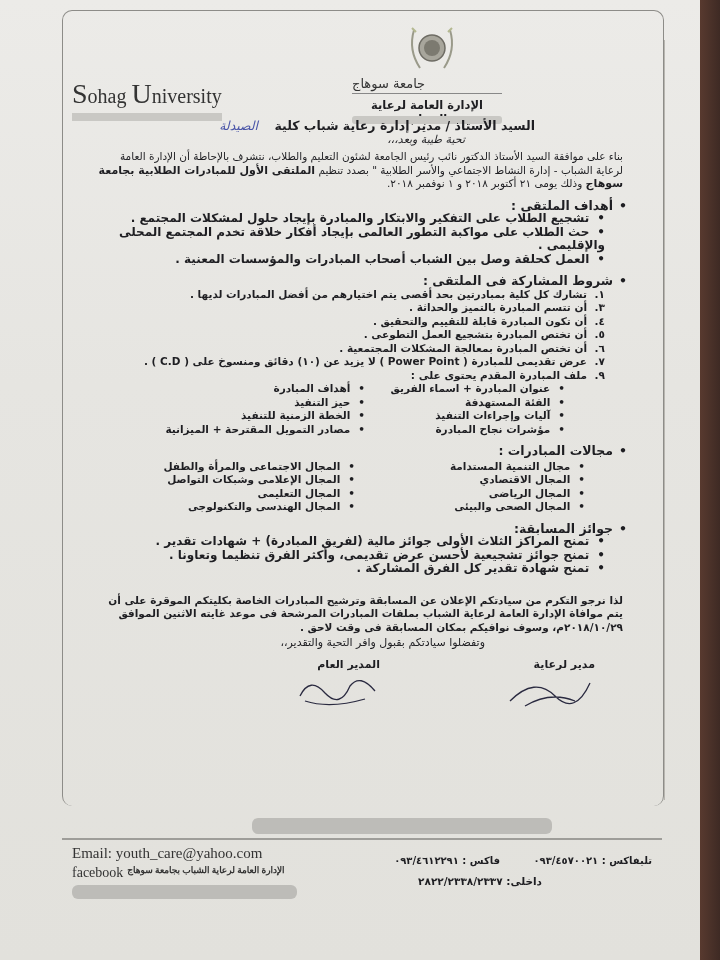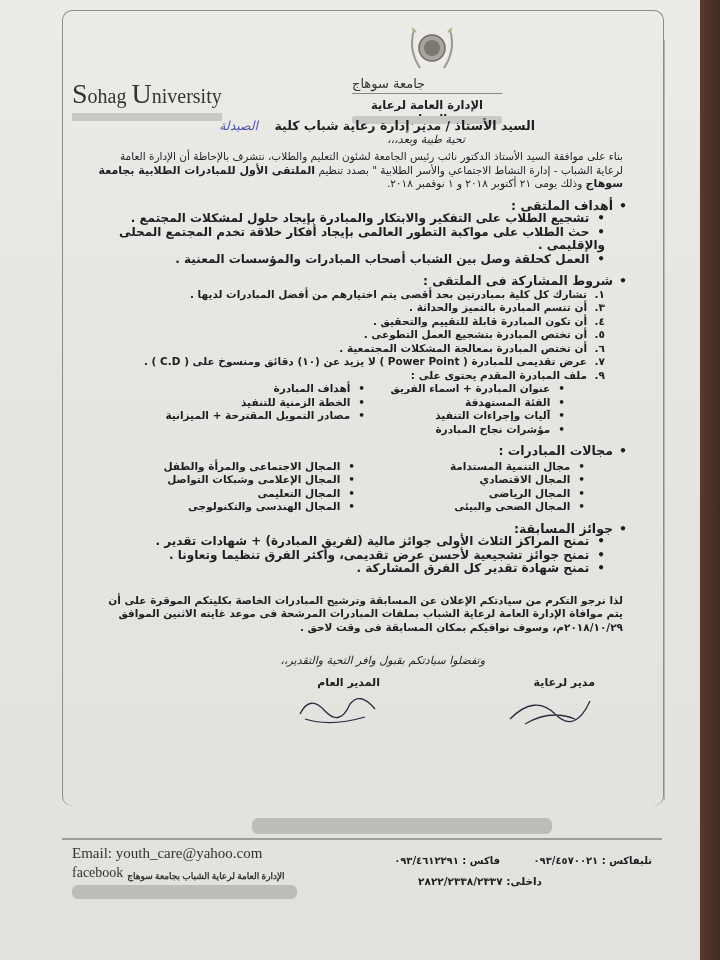--- a/index.html
+++ b/index.html
@@ -53,28 +53,28 @@
     ul.b li::before { content: "•"; margin-left: 8px; }
     ol.n { list-style: none; margin: 0; padding: 0 30px 0 0; font-weight: bold; font-size: 10.5px; }
     ol.n li .num { display: inline-block; width: 18px; }
     .two-col { display: flex; flex-direction: row; padding-right: 70px; font-weight: bold; font-size: 10.5px; }
     .two-col ul { list-style: none; margin: 0; padding: 0; width: 200px; }
     .two-col ul li::before { content: "•"; margin-left: 8px; }
     .fields { display: flex; flex-direction: row; padding-right: 50px; font-weight: bold; font-size: 10.5px; margin-top: 2px; }
     .fields ul { list-style: none; margin: 0; padding: 0; width: 230px; }
     .fields ul li::before { content: "•"; margin-left: 8px; }
     .closing { margin-top: 18px; margin-right: 12px; font-weight: bold; font-size: 10.5px; }
-    .regards { margin-right: 150px; font-style: italic; margin-top: 20px; }
+    .regards { margin-right: 150px; margin-top: 2px; }
     .signs { display: flex; justify-content: space-between; margin-top: 8px; padding: 0 40px 0 200px; font-weight: bold; font-size: 11px; }
     .sig-scribble { height: 40px; }
 
     .footer { position: absolute; left: 62px; top: 810px; width: 600px; height: 90px; }
     .footer-bar-top { position: absolute; right: 110px; top: 8px; width: 300px; height: 16px; background: #bdbcb8; border-radius: 6px; }
     .email { position: absolute; left: 10px; top: 35px; font-family: "Liberation Serif", serif; font-size: 15px; color: #333; }
-    .fb { position: absolute; left: 10px; top: 55px; font-family: "Liberation Serif", serif; font-size: 14px; color: #333; display: flex; align-items: flex-end; gap: 4px; }
+    .fb { position: absolute; left: 10px; top: 55px; font-family: "Liberation Serif", serif; font-size: 14px; color: #333; display: flex; align-items: flex-start; gap: 4px; }
     .fb .ar { font-size: 9px; font-weight: bold; direction: rtl; }
     .footer-bar-left { position: absolute; left: 10px; top: 75px; width: 225px; height: 14px; background: #bdbcb8; border-radius: 6px; }
     .tel { position: absolute; right: 10px; top: 45px; direction: rtl; font-size: 10px; font-weight: bold; }
     .tel span { margin-left: 30px; }
     .ext { position: absolute; right: 120px; top: 65px; direction: rtl; font-size: 10.5px; font-weight: bold; }
     .footer-rule { position: absolute; left: 0; top: 28px; width: 600px; height: 1.5px; background: #9e9d99; }
   </style>
 </head>
 <body>
 
@@ -132,20 +132,21 @@
     </ol>
     <div class="two-col">
       <ul>
         <li>عنوان المبادرة + اسماء الفريق</li>
         <li>الفئة المستهدفة</li>
         <li>آليات وإجراءات التنفيذ</li>
         <li>مؤشرات نجاح المبادرة</li>
       </ul>
       <ul style="width:240px;">
         <li>أهداف المبادرة</li>
+        <li>حيز التنفيذ</li>
         <li>الخطة الزمنية للتنفيذ</li>
         <li>مصادر التمويل المقترحة + الميزانية</li>
       </ul>
     </div>
 
     <div class="sec-title">مجالات المبادرات :</div>
     <div class="fields">
       <ul>
         <li>مجال التنمية المستدامة</li>
         <li>المجال الاقتصادي</li>

